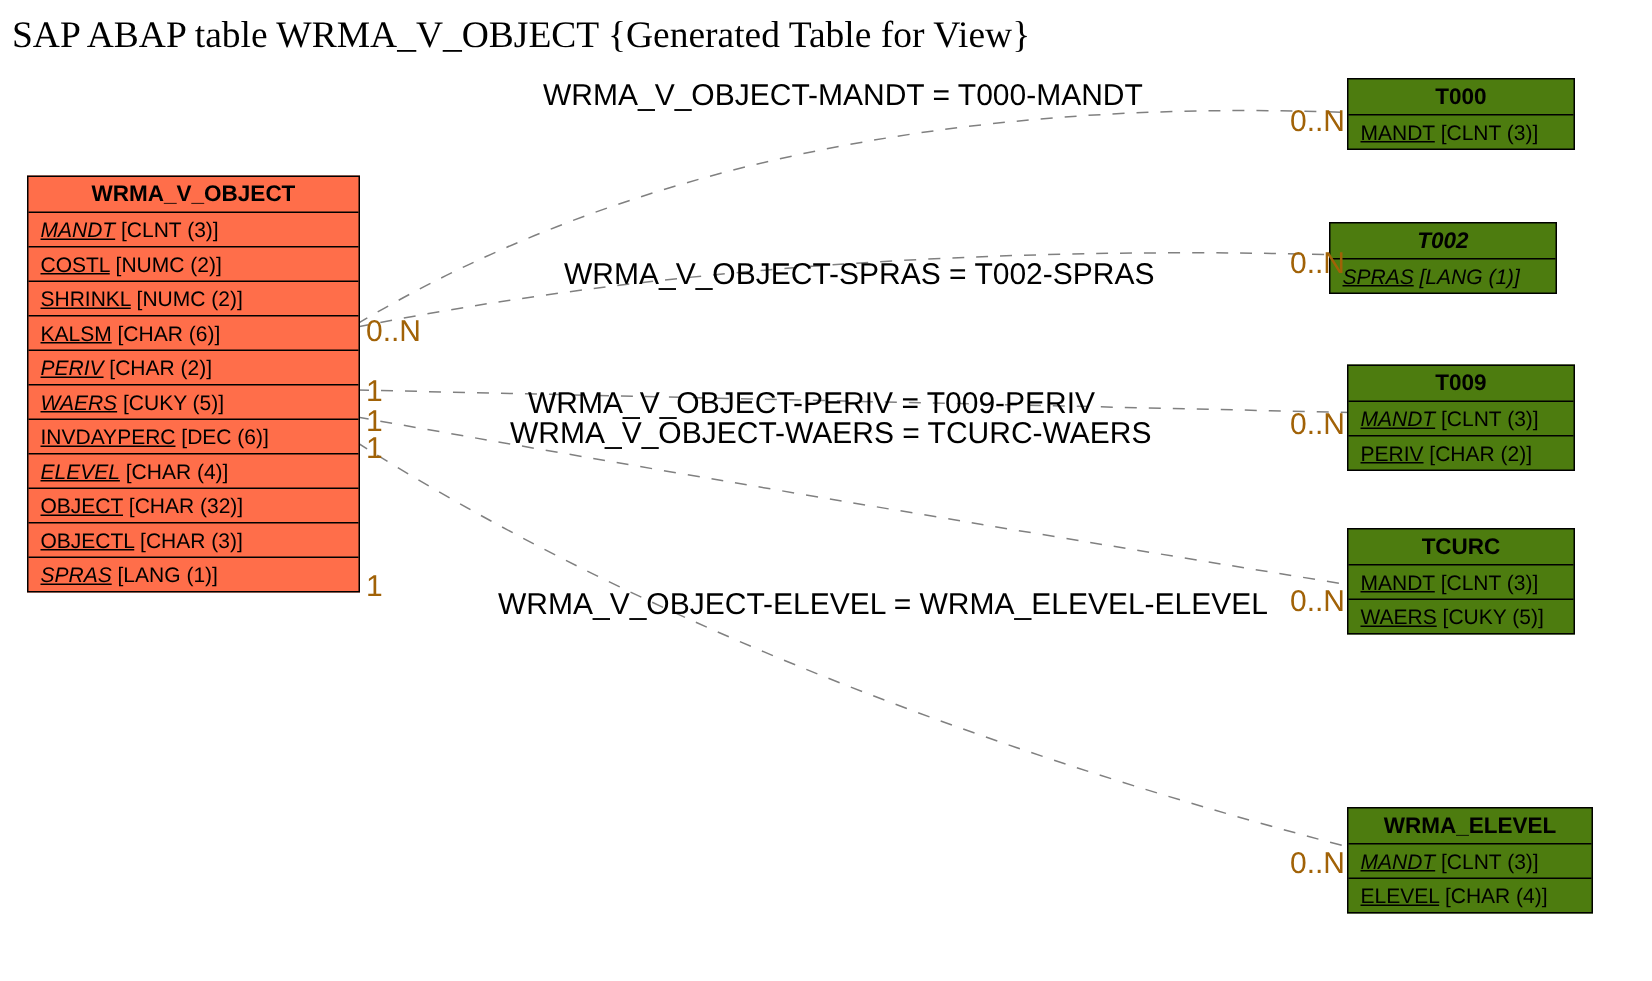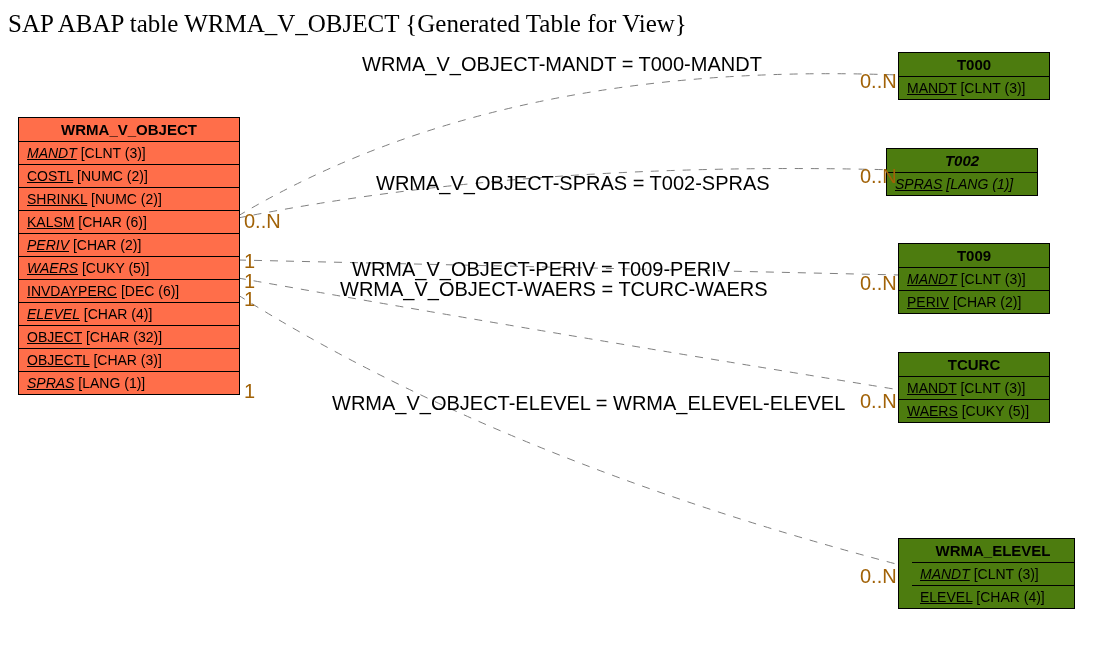--- a/index.html
+++ b/index.html
@@ -117,21 +117,21 @@
   <div class="entity-row"><span class="f-italic f-under">MANDT</span> <span>[CLNT (3)]</span></div>
   <div class="entity-row"><span class="f-under">PERIV</span> <span>[CHAR (2)]</span></div>
 </div>
 
 <div class="entity" style="left:898px; top:352px; width:150px;">
   <div class="entity-header">TCURC</div>
   <div class="entity-row"><span class="f-under">MANDT</span> <span>[CLNT (3)]</span></div>
   <div class="entity-row"><span class="f-under">WAERS</span> <span>[CUKY (5)]</span></div>
 </div>
 
-<div class="entity" style="left:898px; top:538px; width:162px;padding-left:13px;">
+<div class="entity" style="left:898px; top:538px; width:162px;">
   <div class="entity-header">WRMA_ELEVEL</div>
   <div class="entity-row"><span class="f-italic f-under">MANDT</span> <span>[CLNT (3)]</span></div>
   <div class="entity-row"><span class="f-under">ELEVEL</span> <span>[CHAR (4)]</span></div>
 </div>
 
 <div class="relation-label" style="left:362px; top:53px;">WRMA_V_OBJECT-MANDT = T000-MANDT</div>
 <div class="relation-label" style="left:376px; top:172px;">WRMA_V_OBJECT-SPRAS = T002-SPRAS</div>
 <div class="relation-label" style="left:352px; top:258px;">WRMA_V_OBJECT-PERIV = T009-PERIV</div>
 <div class="relation-label" style="left:340px; top:278px;">WRMA_V_OBJECT-WAERS = TCURC-WAERS</div>
 <div class="relation-label" style="left:296px; top:392px;margin-left:36px;">WRMA_V_OBJECT-ELEVEL = WRMA_ELEVEL-ELEVEL</div>

